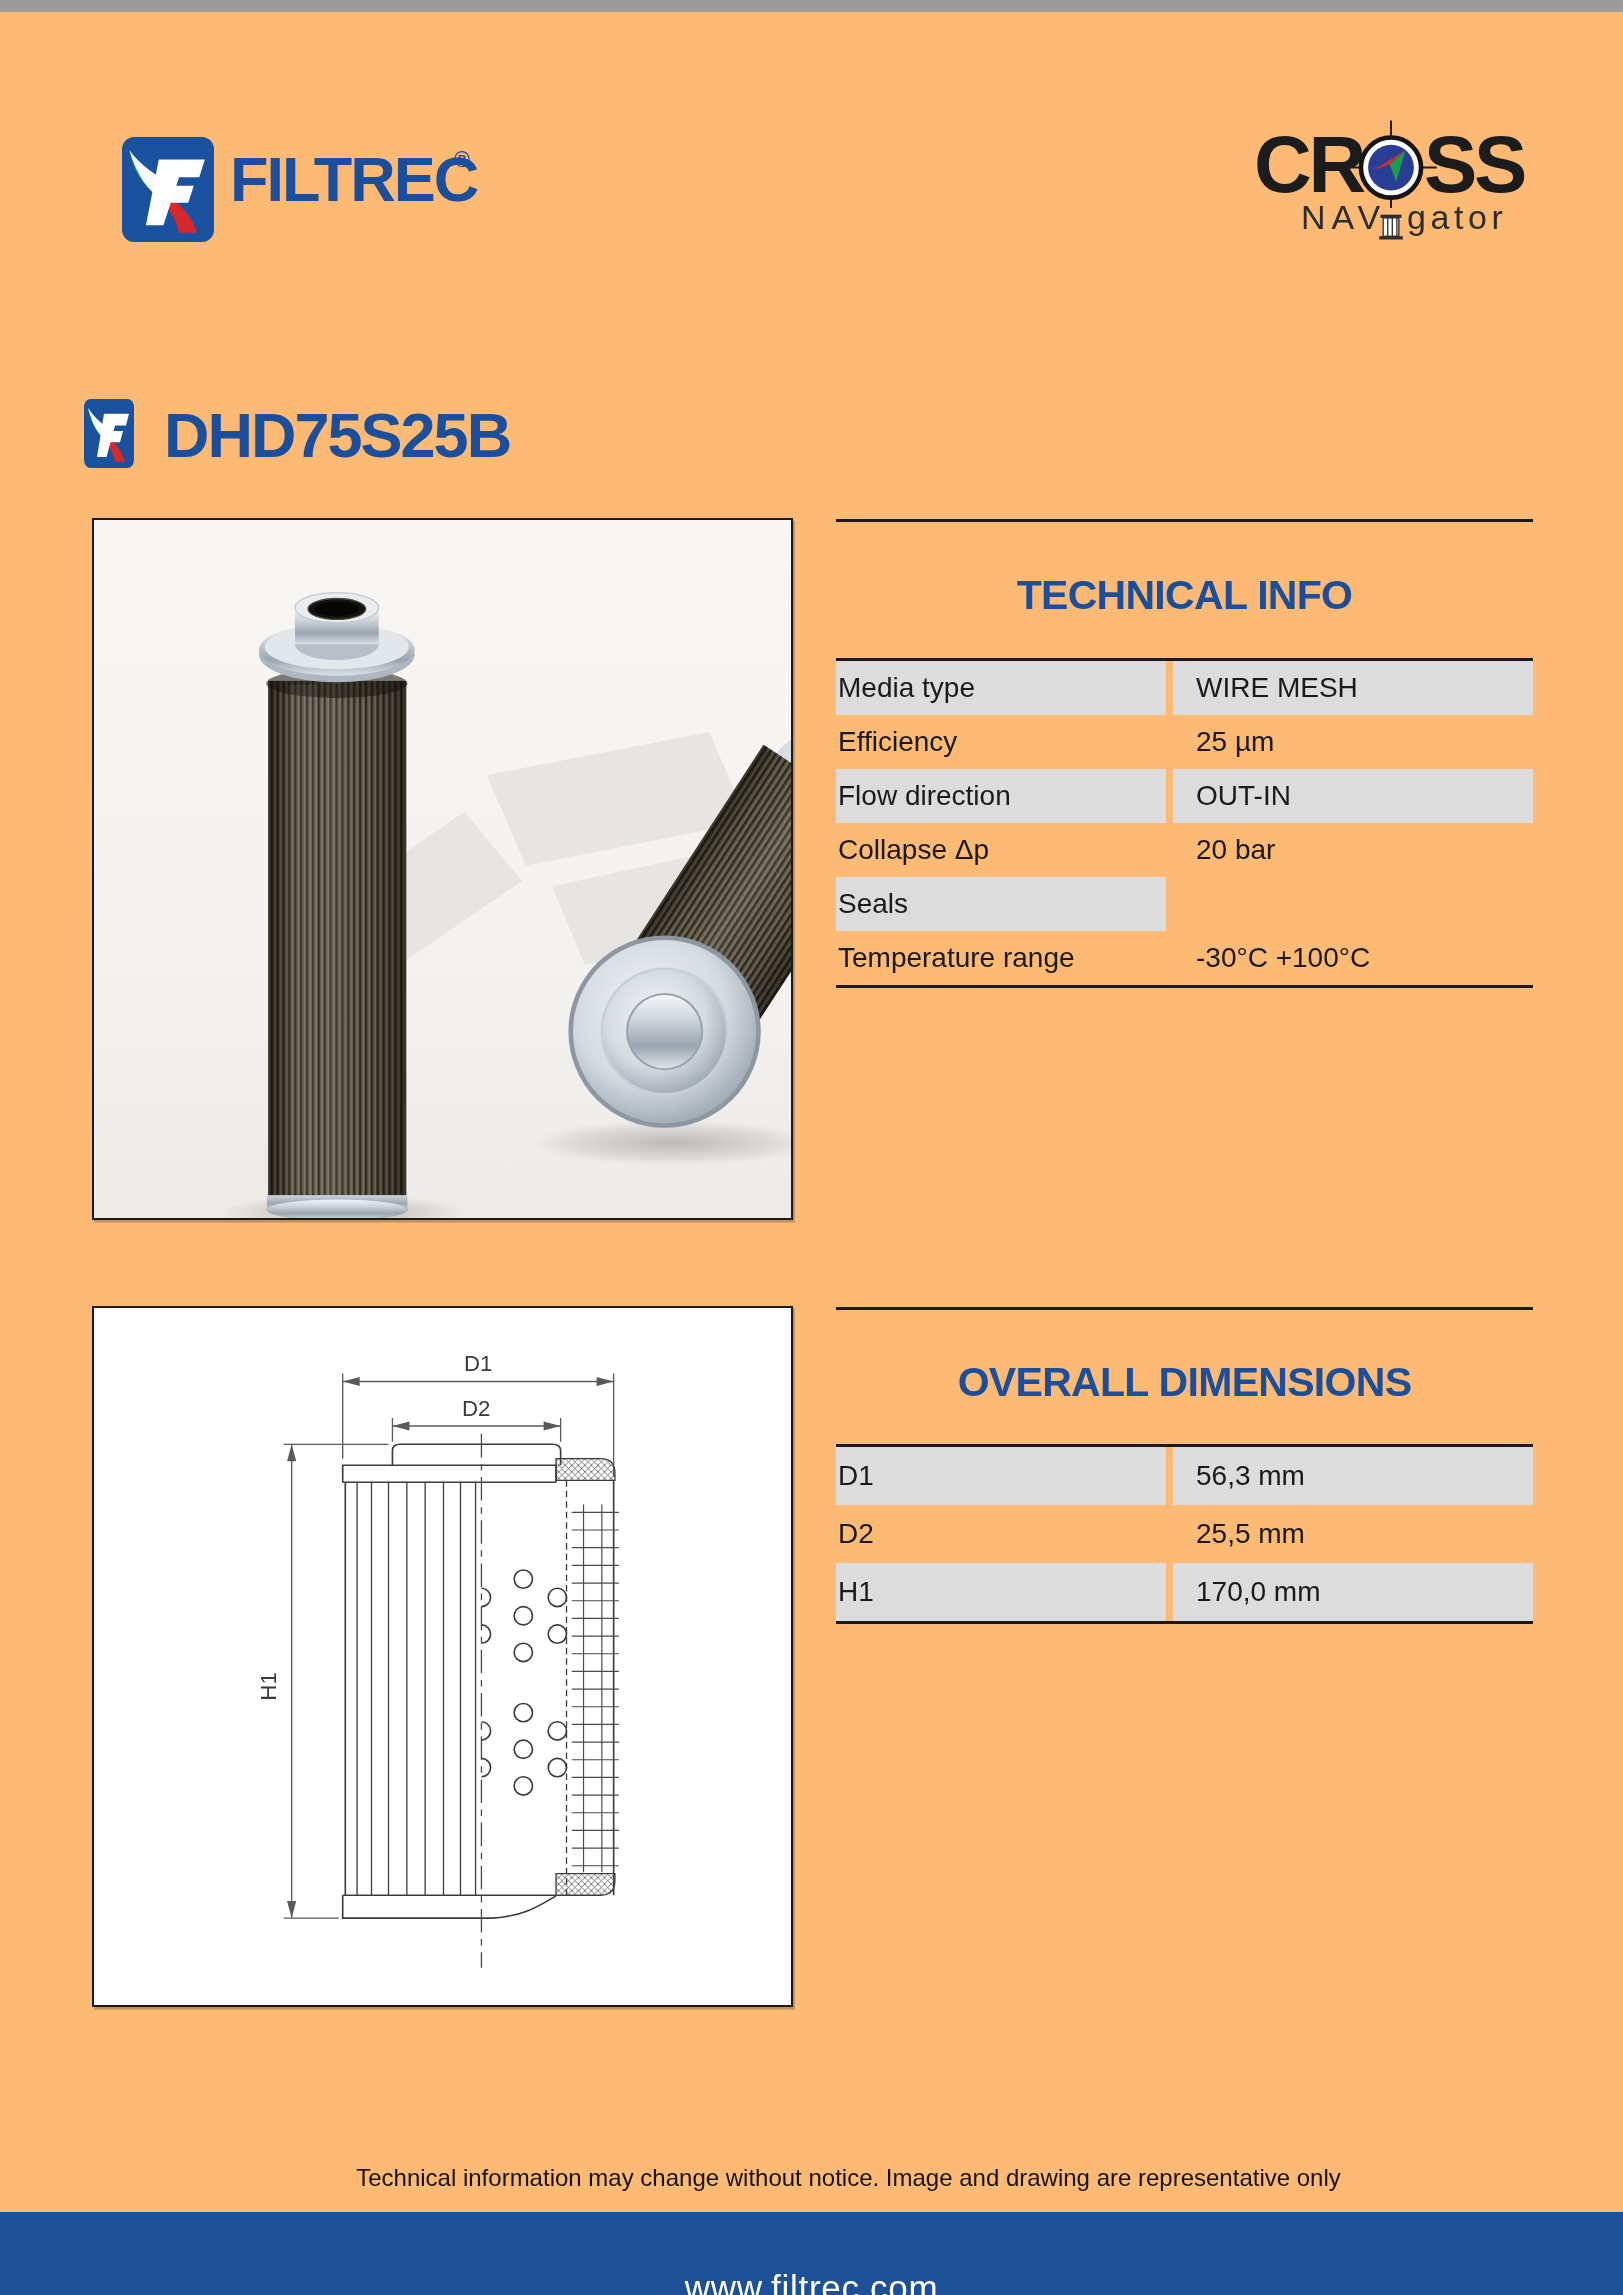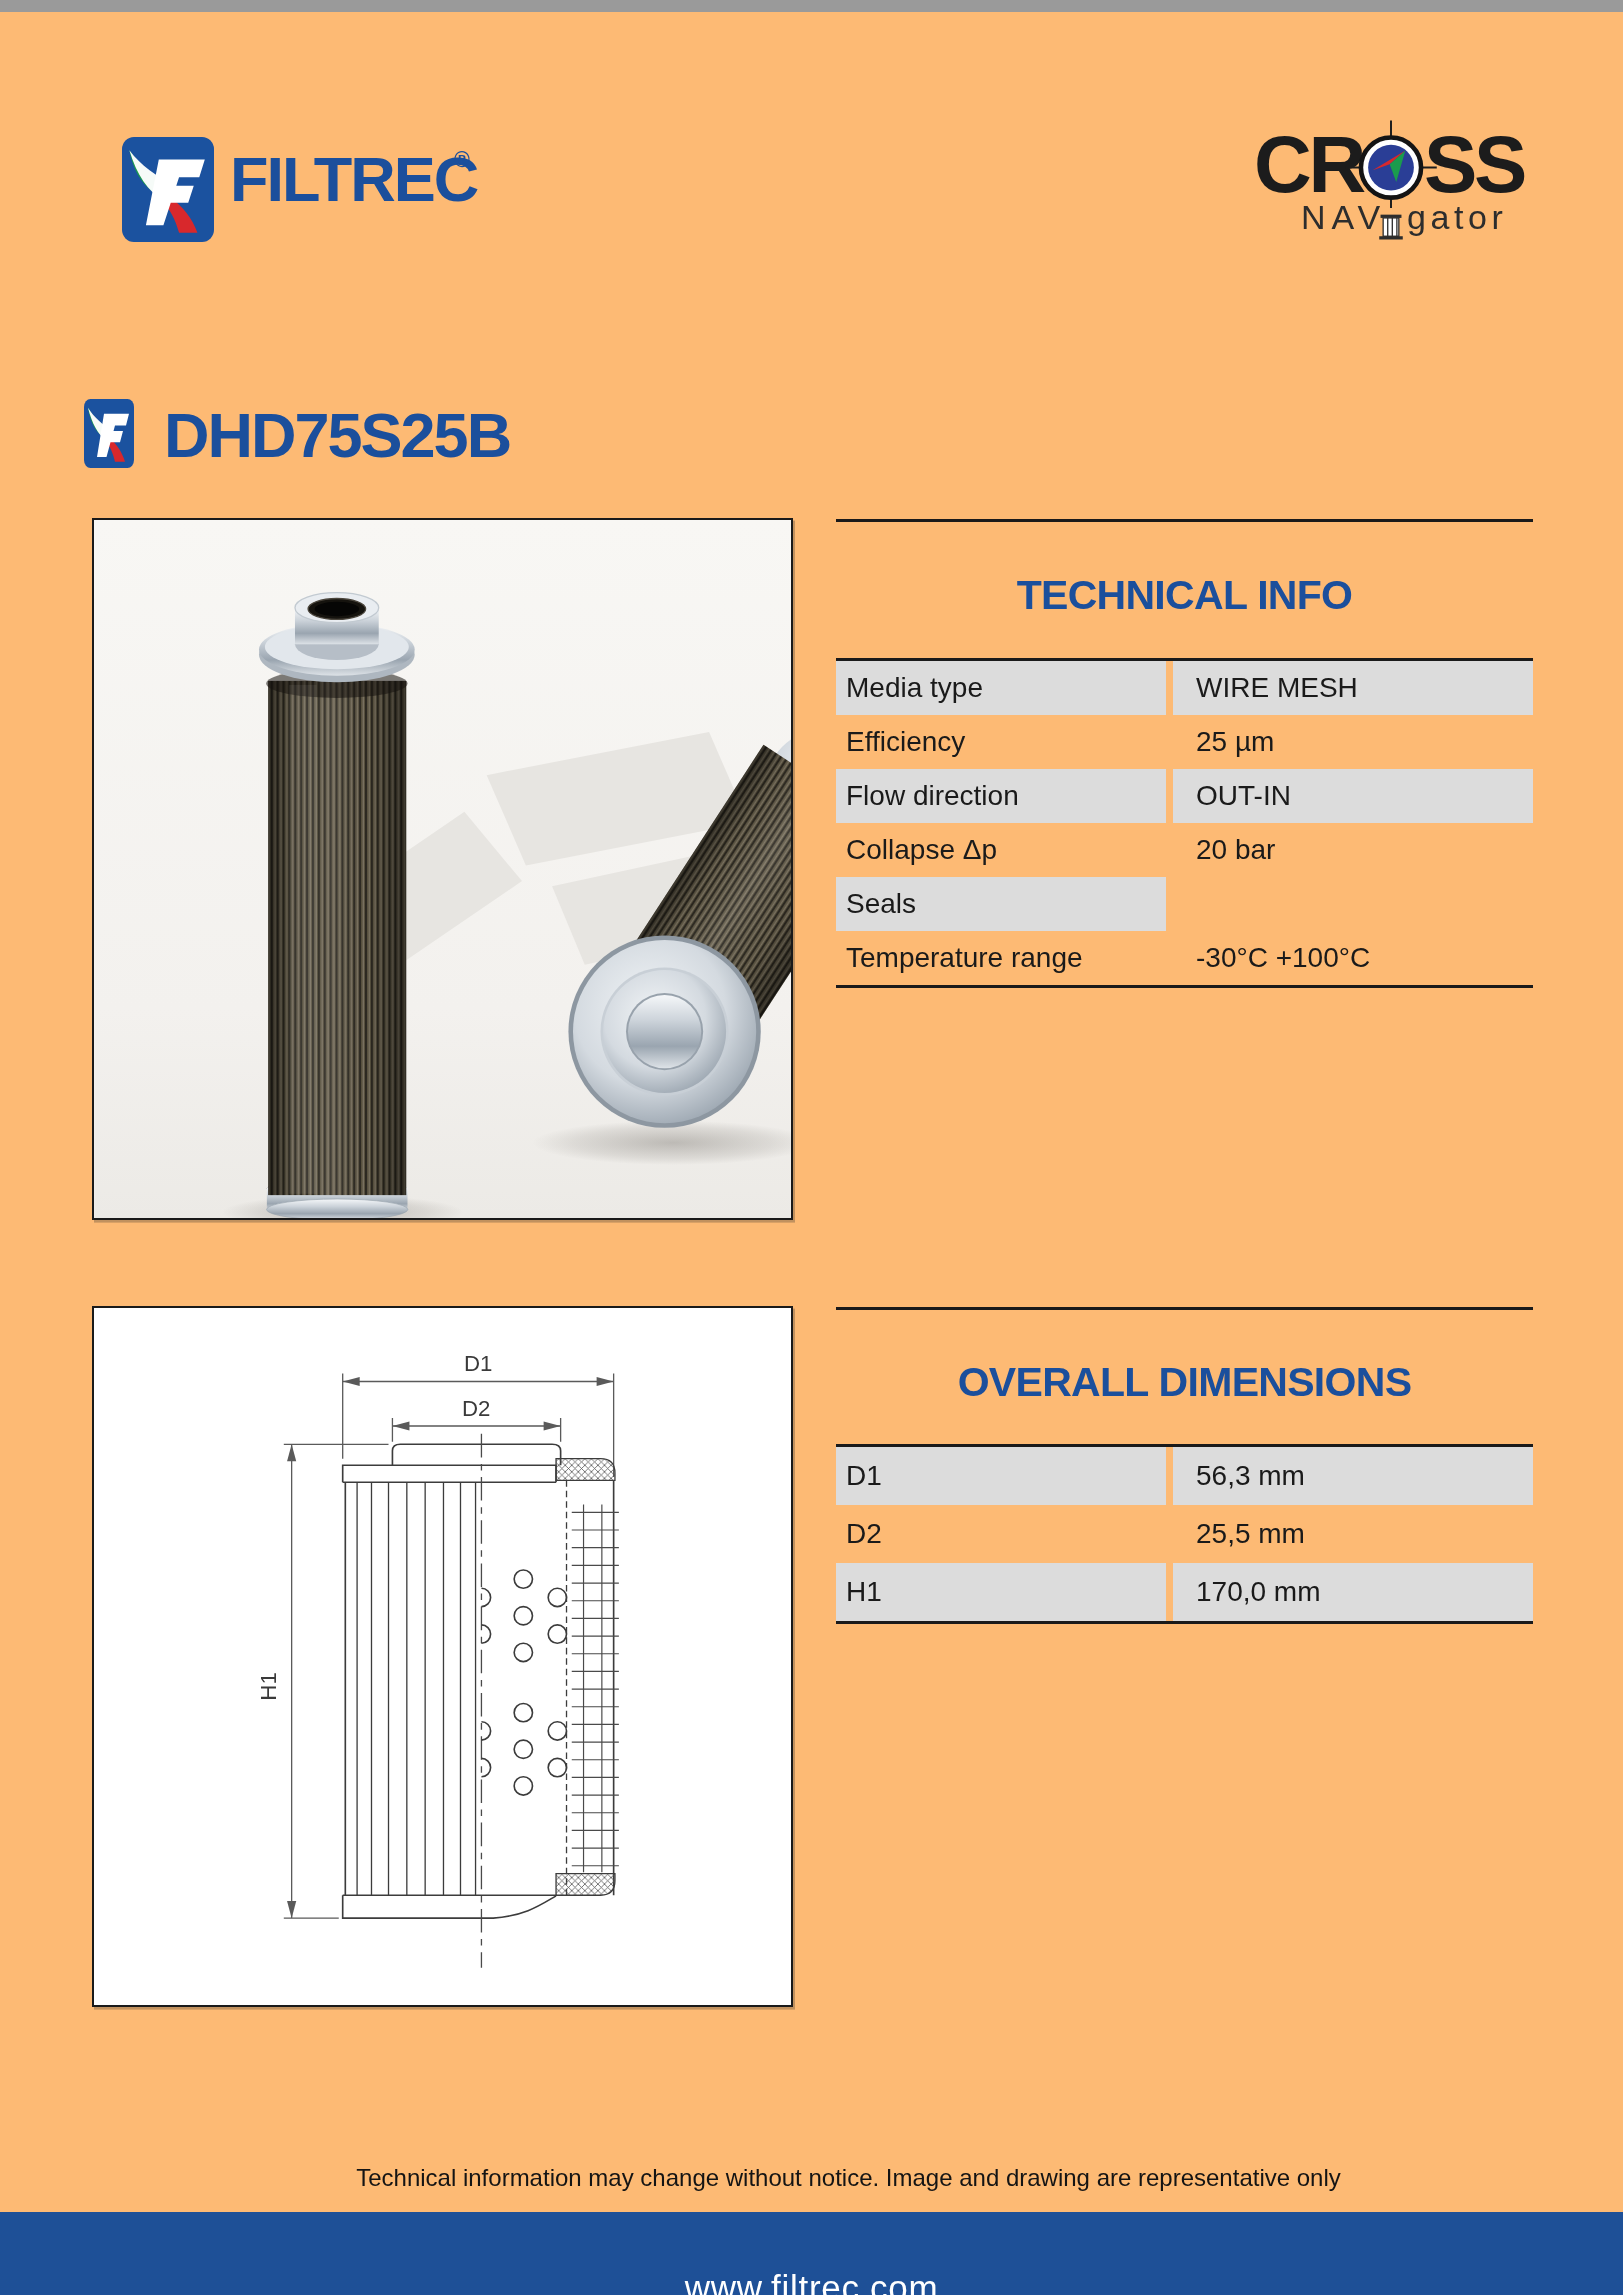--- a/index.html
+++ b/index.html
@@ -28,21 +28,21 @@
   .draw-box{left:92px;top:1294px;width:701px;height:701px;overflow:hidden;}
 
   
   .rule{left:836px;width:697px;height:3.3px;background:#1a1a1a;}
   .sec-title{left:836px;width:697px;text-align:center;font-size:41px;font-weight:bold;color:#1b4f9c;letter-spacing:-0.7px;line-height:46px;}
   .dtable{left:836px;width:697px;border-top:3.3px solid #1a1a1a;border-bottom:3.3px solid #1a1a1a;box-sizing:content-box;}
   .trow{position:relative;width:100%;}
   .trow-82{height:54px;}
   .trow-88{height:58px;}
   .cell{position:absolute;top:0;bottom:0;display:flex;align-items:center;font-size:28px;color:#1a1a1a;}
-  .cell.l{left:0;width:330px;padding-left:10px;box-sizing:border-box;}
+  .cell.l{left:0;width:330px;padding-left:2px;box-sizing:border-box;}
   .cell.v{left:337px;right:0;padding-left:23px;box-sizing:border-box;}
   .trow.gray .cell{background:#dcdcdc;}
 
   
   .disclaimer{left:0;top:2152px;width:1623px;text-align:center;font-size:24px;color:#141414;padding-left:37px;}
   .footer-bar{left:0;top:2200px;width:1623px;height:96px;background:#1e5097;display:flex;align-items:flex-end;justify-content:center;}
   .footer-url{font-size:35px;color:#ffffff;letter-spacing:0.7px;}
 
   svg{display:block;}
   svg text{font-family:"Liberation Sans",sans-serif;}

